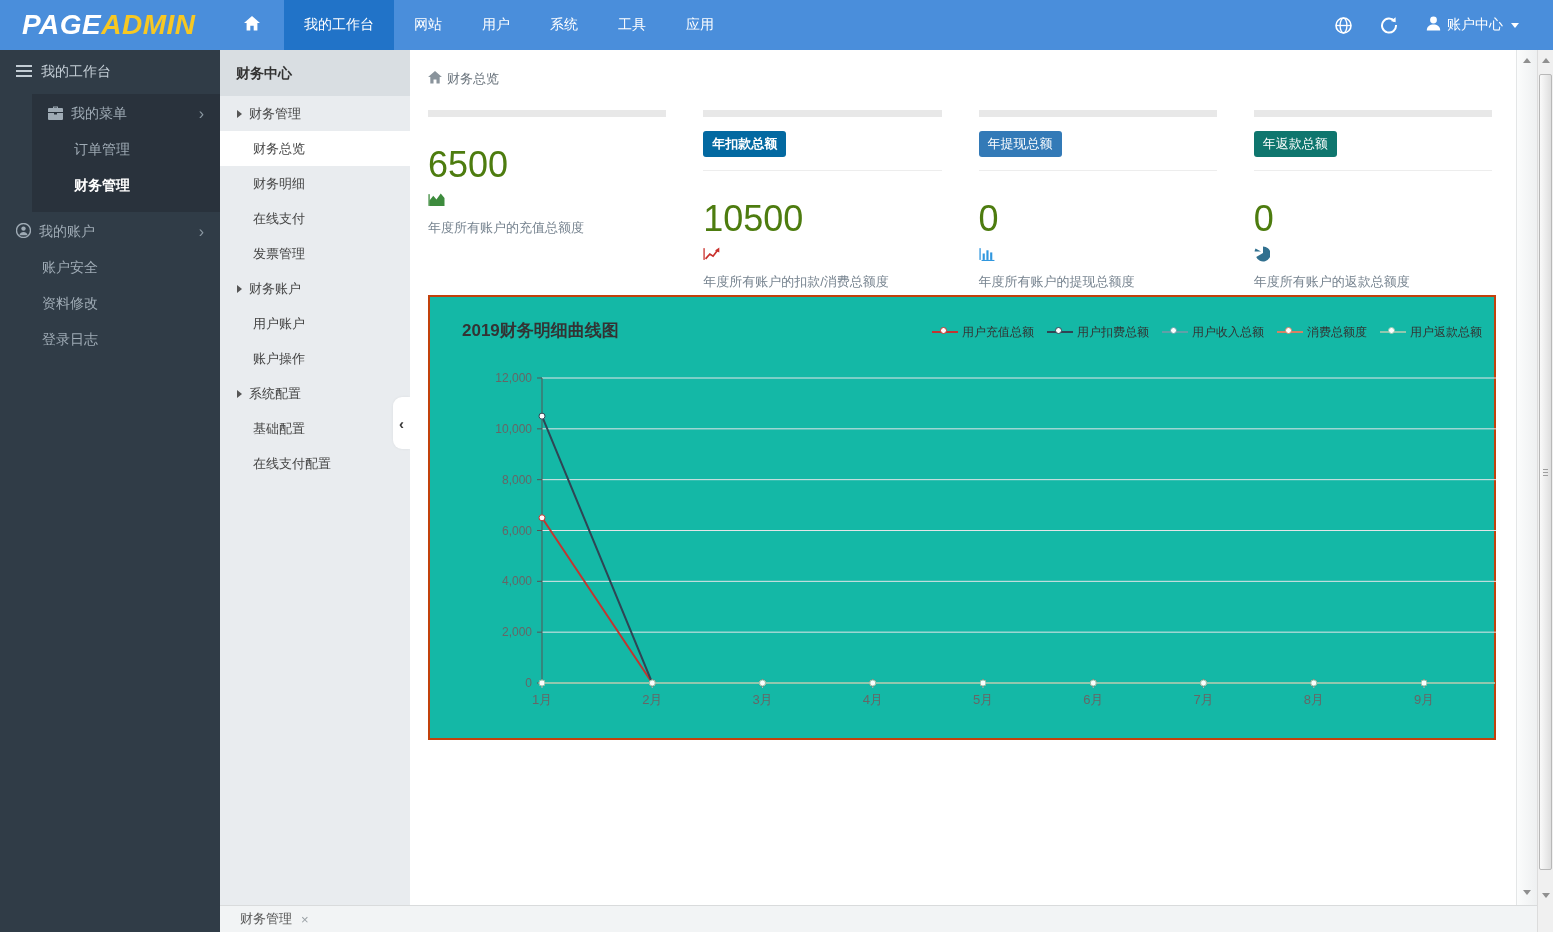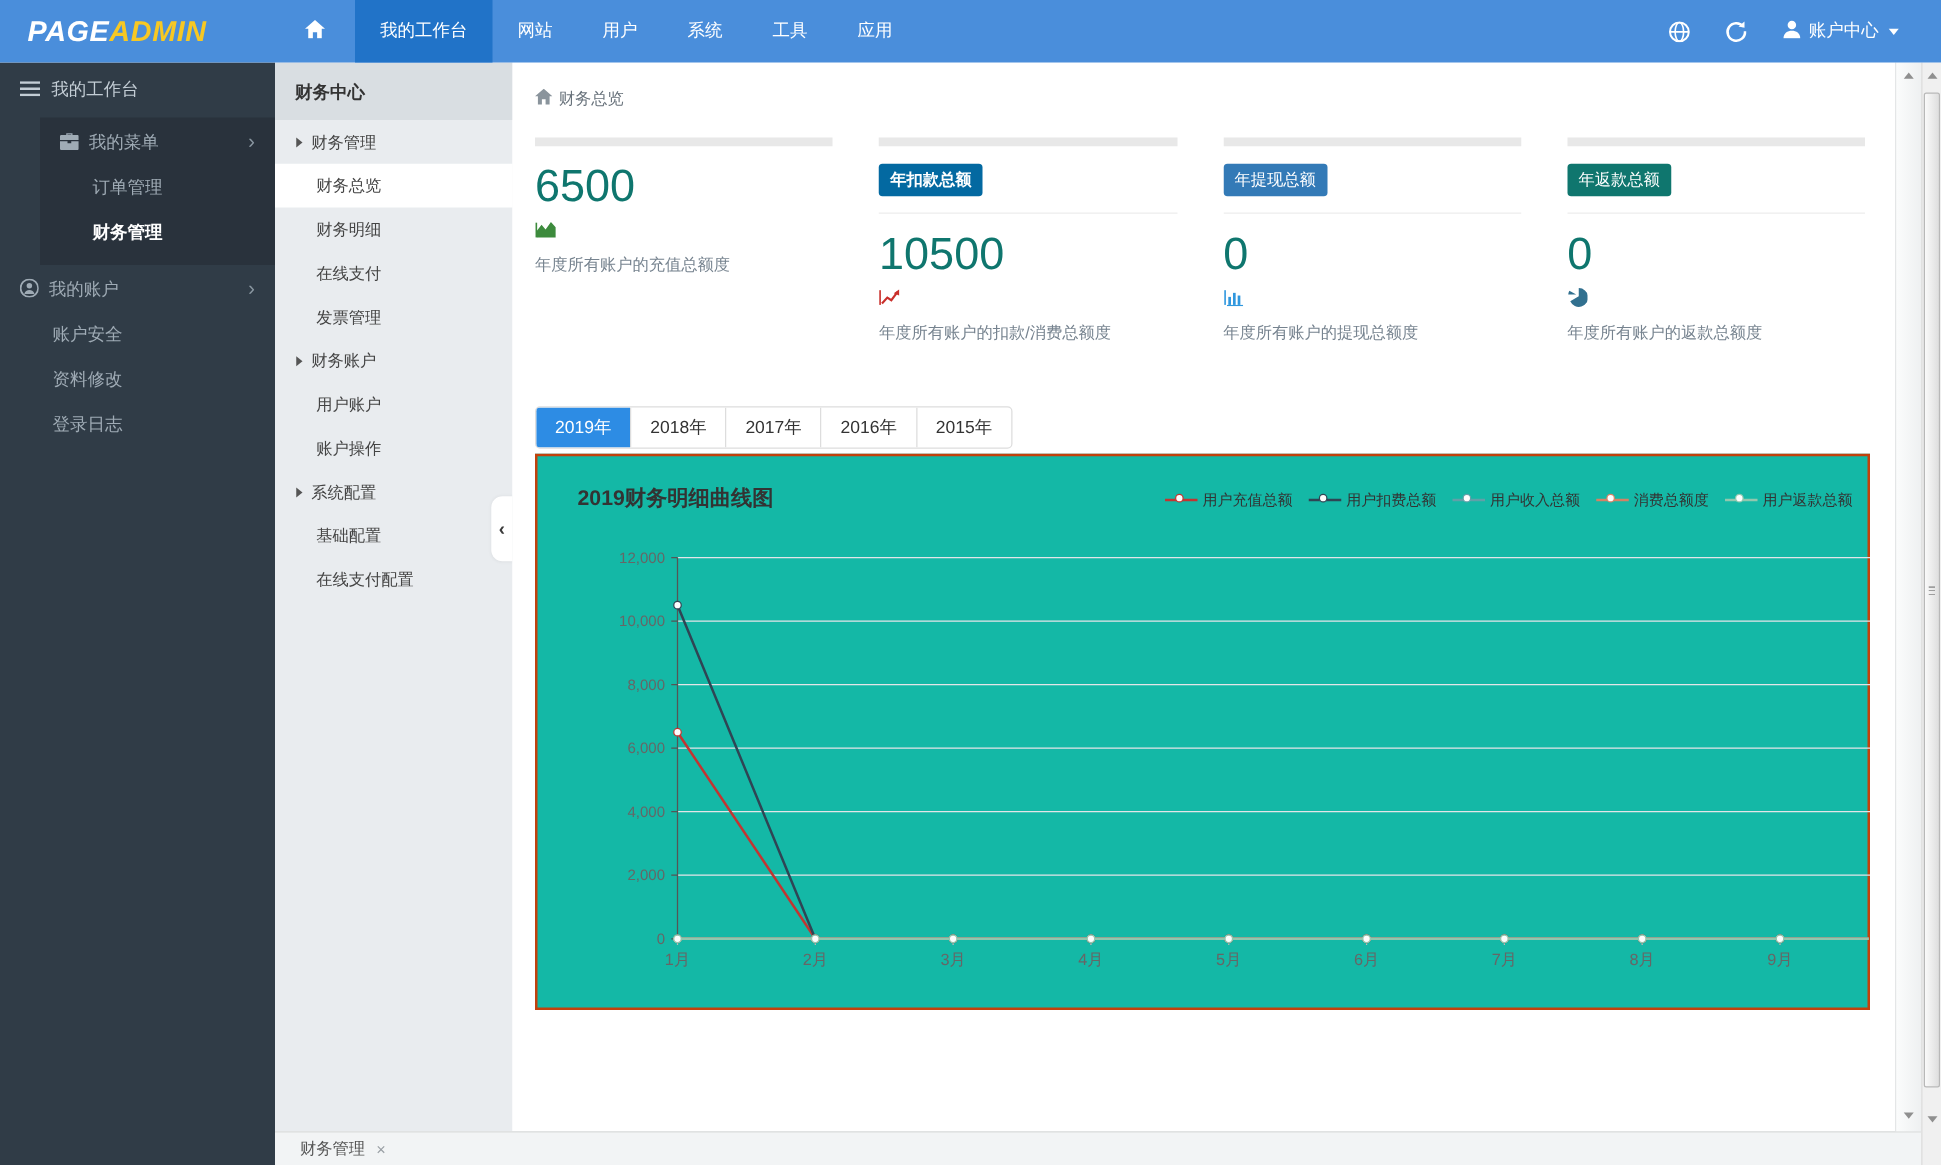--- a/index.html
+++ b/index.html
@@ -3,21 +3,21 @@
 <meta charset="utf-8">
 <style>
   * { box-sizing: border-box; }
   html,body { margin:0; padding:0; }
   body {
     width:1553px; height:932px; position:relative; overflow:hidden;
     font-family:"Liberation Sans", sans-serif; background:#fff; color:#333;
   }
   
   .topbar { position:absolute; top:0; left:0; right:0; height:50px; background:#4a8edb; display:flex; align-items:stretch; z-index:30; }
-  .logo { width:220px; display:flex; align-items:center; padding-left:22px; font-style:italic; font-weight:bold; font-size:23px; letter-spacing:.5px; }
+  .logo { width:220px; display:flex; align-items:center; padding-left:22px; font-style:italic; font-weight:bold; font-size:28px; letter-spacing:.5px; }
   .logo .p { color:#fff; } .logo .a { color:#f7c823; }
   .topnav { display:flex; align-items:stretch; }
   .nav-item { display:flex; align-items:center; padding:0 20px; color:#fff; font-size:14px; cursor:pointer; }
   .nav-item.home { padding:0 24px; }
   .nav-item.active { background:#2173c8; }
   .top-right { margin-left:auto; display:flex; align-items:center; gap:28px; padding-right:34px; color:#fff; }
   .top-ic { display:flex; align-items:center; cursor:pointer; }
   .account { display:flex; align-items:center; gap:6px; font-size:14px; cursor:pointer; }
   .caret-down { width:0; height:0; border-left:4px solid transparent; border-right:4px solid transparent; border-top:5px solid #fff; margin-left:2px; }
 
@@ -43,21 +43,21 @@
 
   
   .content { position:absolute; top:50px; left:410px; right:37px; bottom:27px; background:#fff; padding:20px 0 0 18px; overflow:hidden; }
   .breadcrumb { display:flex; align-items:center; gap:5px; color:#68727b; font-size:13px; }
 
   .cards { display:grid; grid-template-columns:repeat(4,1fr); gap:37px; margin-top:22px; width:1064px; }
   .card { background:#fff; }
   .card-topbar { height:7px; background:#e8e8e8; }
   .card-badge-row { padding:14px 0 13px; border-bottom:1px solid #ededed; }
   .badge { display:inline-block; color:#fff; font-size:13px; padding:4px 9px; border-radius:3px; }
-  .card-value { font-size:36px; color:#0f766e; margin-top:12px; line-height:1.1; }
+  .card-value { font-size:36px; color:#4d7c0f; margin-top:28px; line-height:1.1; }
   .card-icon { margin-top:7px; height:18px; }
   .card-desc { margin-top:9px; font-size:13px; color:#76838f; }
 
   .tabs { margin-top:50px; display:inline-flex; border:1px solid #ddd; border-radius:4px; overflow:hidden; background:#fff; }
   .tab { padding:7px 15px; font-size:14px; color:#333; border-left:1px solid #ddd; cursor:pointer; }
   .tab:first-child { border-left:none; }
   .tab.active { background:#2d8ce4; color:#fff; }
 
   .panel { width:1068px; height:445px; background:#14b8a6; position:relative; margin-top:4px; border:2px solid #c2410c; }
   .panel-title { position:absolute; left:32px; top:22px; font-size:17px; font-weight:bold; color:#333; z-index:2; }
@@ -300,27 +300,20 @@
         <svg width="16" height="16" viewBox="0 0 16 16">
             <path d="M9 7 L9 0.5 A7.5 7.5 0 1 1 2.2 11 Z" fill="currentColor"></path>
             <path d="M7 5.5 L1.5 2.5 A7.5 7.5 0 0 0 0.6 5.5 Z" fill="currentColor"></path>
           </svg>
       </div>
       <div class="card-desc">年度所有账户的返款总额度</div>
     </div>
   </div>
 
   
-  <div class="tabs">
-    <div class="tab active"><span>2019年</span></div>
-    <div class="tab"><span>2018年</span></div>
-    <div class="tab"><span>2017年</span></div>
-    <div class="tab"><span>2016年</span></div>
-    <div class="tab"><span>2015年</span></div>
-  </div>
 
   
   <div class="panel">
     <div class="panel-title">2019财务明细曲线图</div>
     <div class="legend">
       <div class="lg-item">
           <span class="lg-marker">
             <span class="lg-line" style="background: rgb(194, 53, 49);"></span>
             <span class="lg-dot" style="border-color: rgb(194, 53, 49);"></span>
           </span>

